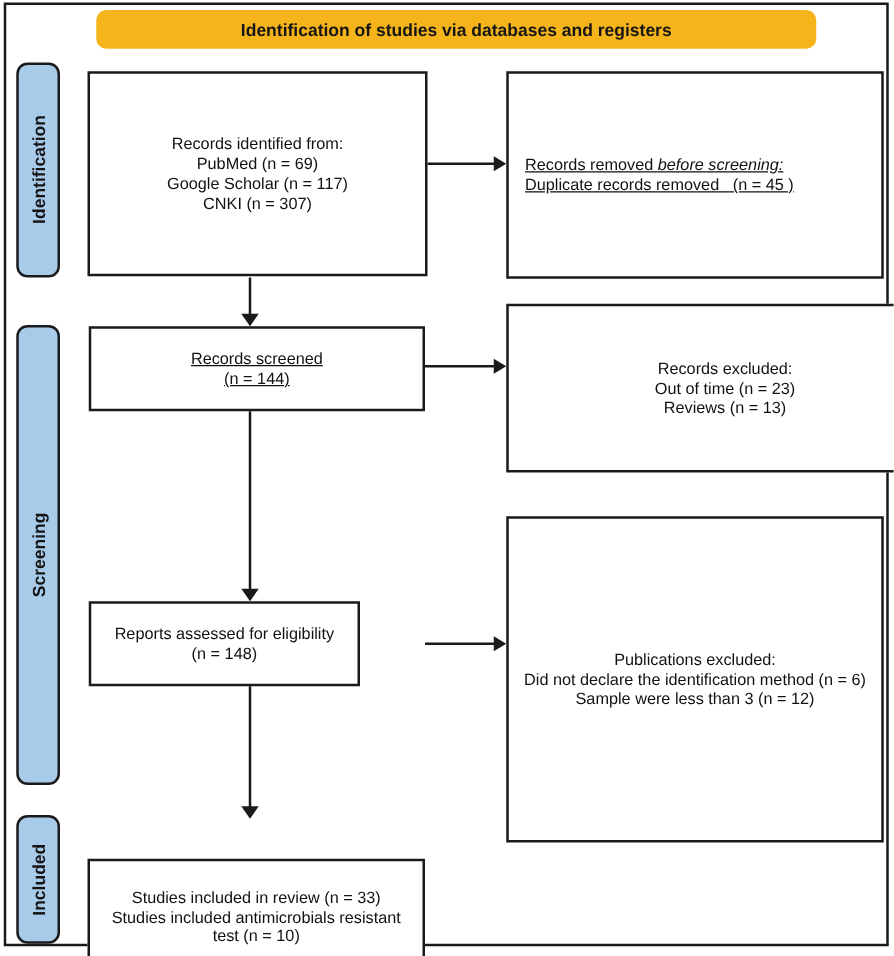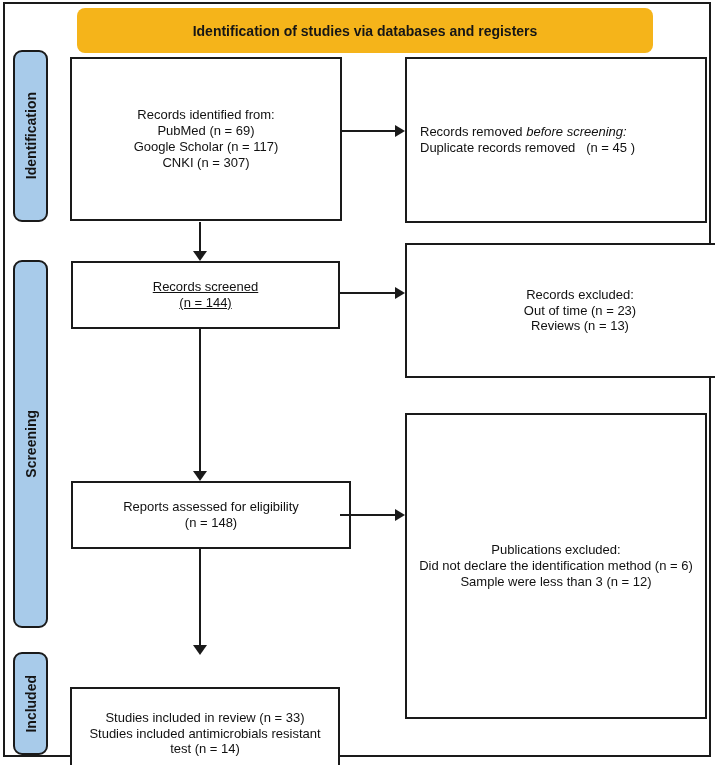--- a/index.html
+++ b/index.html
@@ -5,21 +5,21 @@
   html,body{margin:0;padding:0;background:#fff;}
   #stage-area{
     position:relative;width:715px;height:765px;background:#FFFFFF;
     font-family:"Liberation Sans",sans-serif;color:#111111;overflow:hidden;
   }
   .frame{
     position:absolute;left:3px;top:2px;width:708px;height:755px;
     border:2px solid #1A1A1A;box-sizing:border-box;background:transparent;
   }
   .banner{
-    position:absolute;left:77px;top:8px;width:576px;height:45px;
+    position:absolute;left:77px;top:8px;width:576px;height:31px;
     background:#F5B41A;border-radius:8px;box-sizing:border-box;
     display:flex;align-items:center;justify-content:center;
     font-size:14px;font-weight:bold;color:#161616;
   }
   .stage-tab{
     position:absolute;left:13px;width:35px;background:#A8CBEA;
     border:2px solid #1A1A1A;border-radius:9px;box-sizing:border-box;
     display:flex;align-items:center;justify-content:center;
   }
   .stage-tab span{
@@ -32,24 +32,24 @@
   .box{
     position:absolute;background:#FFFFFF;border:2px solid #1A1A1A;
     box-sizing:border-box;display:flex;flex-direction:column;justify-content:center;
     text-align:center;font-size:13px;line-height:1.22;color:#111111;
     padding:4px 6px;
   }
   #box-records-identified{left:70px;top:57px;width:272px;height:164px;}
   #box-records-removed{left:405px;top:57px;width:302px;height:166px;text-align:left;padding-left:13px;}
   #box-records-screened{left:71px;top:261px;width:269px;height:68px;text-decoration:underline;}
   #box-records-excluded{left:405px;top:243px;width:350px;height:135px;}
-  #box-reports-assessed{left:71px;top:481px;width:280px;height:68px;align-items:center;}
-  #box-publications-excluded{left:405px;top:413px;width:302px;height:306px;padding:4px 9px;}
+  #box-reports-assessed{left:71px;top:481px;width:217px;height:68px;align-items:center;}
+  #box-publications-excluded{left:405px;top:413px;width:302px;height:261px;padding:4px 9px;}
   #box-studies-included{left:70px;top:655px;width:270px;height:93px;margin-top:32px;}
-  .prewrap{white-space:pre-wrap;}
+  .prewrap{white-space:pre-wrap;text-decoration:underline;}
   .italic{font-style:italic;}
   .hline{position:absolute;height:2px;background:#1A1A1A;}
   .vline{position:absolute;width:2px;background:#1A1A1A;}
   .head-right{
     position:absolute;width:0;height:0;
     border-top:6px solid transparent;border-bottom:6px solid transparent;
     border-left:10px solid #1A1A1A;
   }
   .head-down{
     position:absolute;width:0;height:0;
@@ -107,21 +107,21 @@
   </div>
 
   <div class="box" id="box-publications-excluded">
     <div>Publications excluded:</div>
     <div>Did not declare the identification method (n = 6)</div>
     <div>Sample were less than 3 (n = 12)</div>
   </div>
 
   <div class="box" id="box-studies-included">
     <div>Studies included in review (n = 33)</div>
-    <div>Studies included antimicrobials resistant test (n = 14)</div>
+    <div>Studies included antimicrobials resistant test (n = 10)</div>
   </div>
 
   <div class="hline" style="left:342px;top:130px;width:54px;"></div>
   <div class="head-right" style="left:395px;top:125px;"></div>
 
   <div class="hline" style="left:340px;top:292px;width:56px;"></div>
   <div class="head-right" style="left:395px;top:287px;"></div>
 
   <div class="hline" style="left:340px;top:514px;width:56px;"></div>
   <div class="head-right" style="left:395px;top:509px;"></div>

